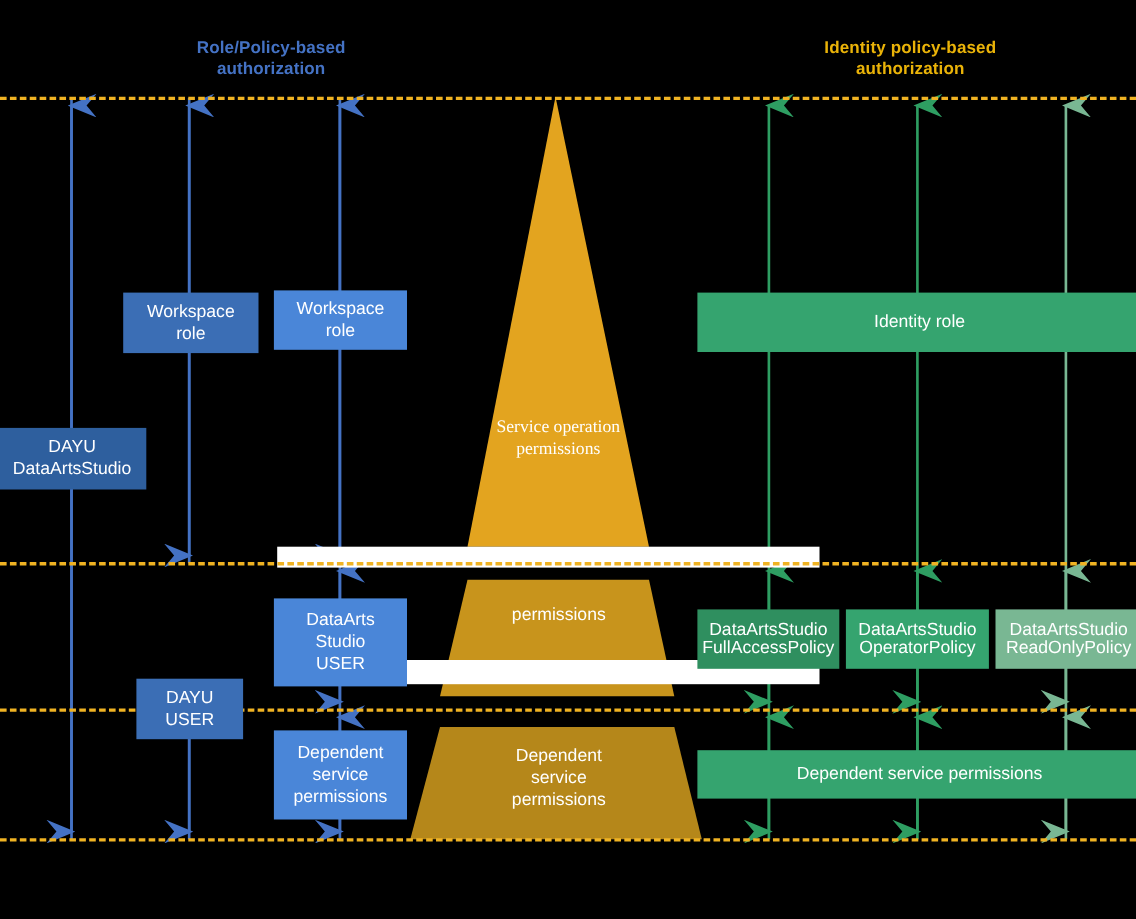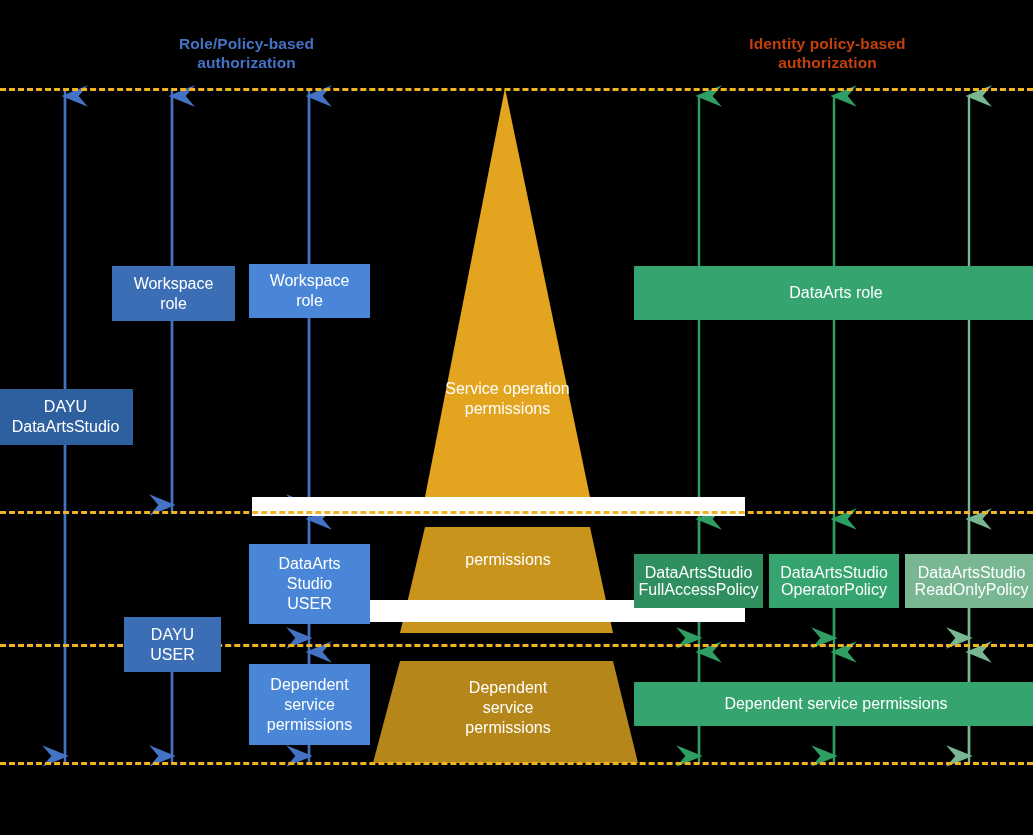--- a/index.html
+++ b/index.html
@@ -1,21 +1,21 @@
 <!DOCTYPE html>
 <html><head>
 <meta charset="utf-8">
 <style>
   html,body{margin:0;padding:0;background:#000;}
   body{width:1033px;height:835px;font-family:"Liberation Sans",sans-serif;overflow:hidden;}
   #stage{position:relative;width:1033px;height:835px;background:#000;overflow:hidden;}
 
   .hdr{position:absolute;text-align:center;font-size:15.5px;font-weight:700;line-height:19px;letter-spacing:.1px;}
   .hdr.left{color:#4472c4;}
-  .hdr.right{color:#c2410c;}
+  .hdr.right{color:#eab308;}
 
   .dline{position:absolute;height:0;border-top:3px dashed #f0b323;}
 
   .whiteband{position:absolute;background:#fff;}
 
   .box{position:absolute;display:flex;align-items:center;justify-content:center;text-align:center;color:#fff;font-size:16px;line-height:20px;box-sizing:border-box;padding:2px 6px;}
   .box.small{font-size:16px;line-height:17px;}
   .box.b1{background:#2e5f9e;}
   .box.b2{background:#3b6eb5;}
   .box.b3{background:#4a86d8;}
@@ -100,21 +100,21 @@
   </svg>
 
   <div class="whiteband" style="left:252px;top:497px;width:493px;height:19px;"></div>
   <div class="whiteband" style="left:252px;top:600px;width:493px;height:22px;"></div>
 
   <div class="dline" style="left:0;top:88px;width:1033px;"></div>
   <div class="dline" style="left:0;top:511px;width:1033px;"></div>
   <div class="dline" style="left:0;top:644px;width:1033px;"></div>
   <div class="dline" style="left:0;top:762px;width:1033px;"></div>
 
-  <div class="tri-txt" style="left:425px;top:379px;width:165px;">
+  <div class="tri-txt" style="left:425px;top:379px;width:165px;font-family:Liberation Serif, serif;">
     <div>Service operation</div>
     <div>permissions</div>
   </div>
   <div class="tri-txt" style="left:413px;top:550px;width:190px;">
     <div>permissions</div>
   </div>
   <div class="tri-txt" style="left:413px;top:678px;width:190px;">
     <div>Dependent</div>
     <div>service</div>
     <div>permissions</div>
@@ -153,21 +153,21 @@
   </div>
   <div class="box b3" style="left:249px;top:664px;width:121px;height:81px;">
     <div>
       <div>Dependent</div>
       <div>service</div>
       <div>permissions</div>
     </div>
   </div>
 
   <div class="box g1" style="left:634px;top:266px;width:404px;height:54px;">
-    <span>DataArts role</span>
+    <span>Identity role</span>
   </div>
   <div class="box small g2" style="left:634px;top:554px;width:129px;height:54px;">
     <div>
       <div>DataArtsStudio</div>
       <div>FullAccessPolicy</div>
     </div>
   </div>
   <div class="box small g3" style="left:769px;top:554px;width:130px;height:54px;">
     <div>
       <div>DataArtsStudio</div>

